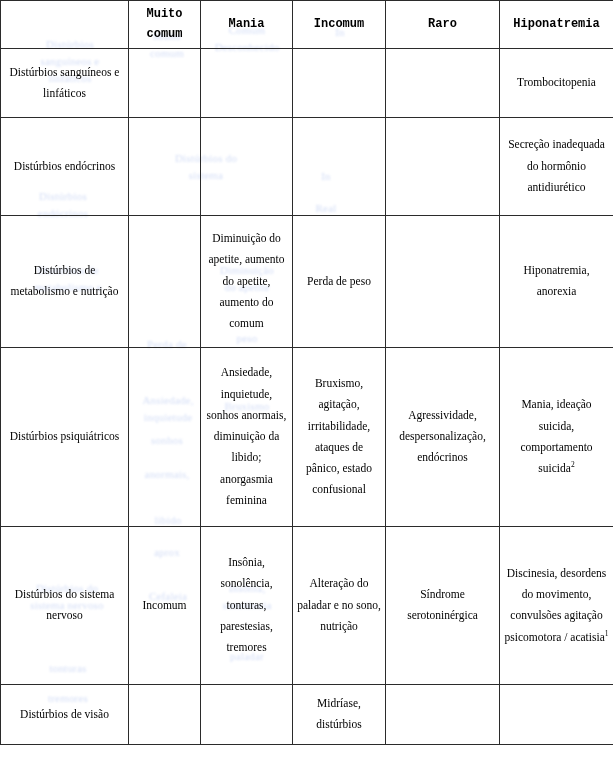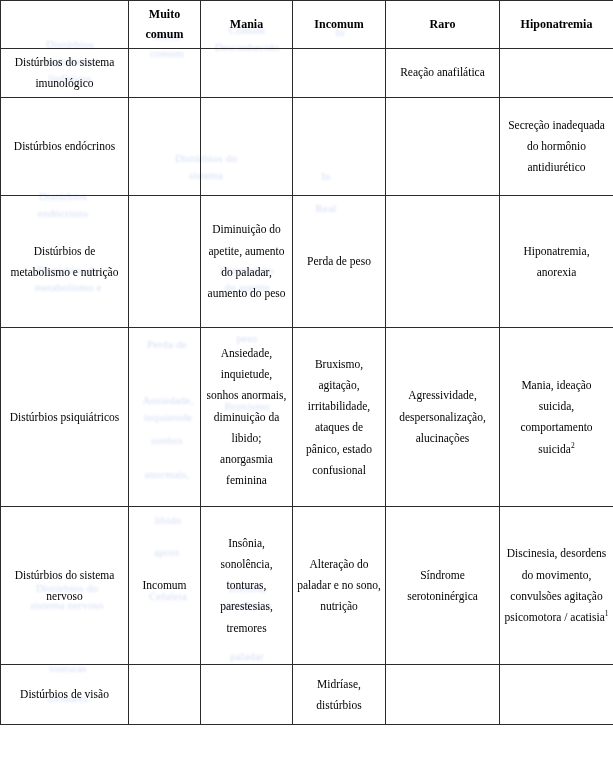--- a/index.html
+++ b/index.html
@@ -65,21 +65,21 @@
     vertical-align: middle;
   }
 
   col.c-soc   { width: 128px; }
   col.c-vc    { width: 72px;  }
   col.c-com   { width: 92px;  }
   col.c-inc   { width: 93px;  }
   col.c-raro  { width: 114px; }
   col.c-desc  { width: 114px; }
 
-  .r-head  { height: 41px;  }
+  .r-head  { height: 41px; font-family: Liberation Mono, monospace;  }
   .r-blood { height: 69px;  }
   .r-immu  { height: 45px;  }
   .r-endo  { height: 98px;  }
   .r-metab { height: 132px; }
   .r-psy   { height: 179px; }
   .r-nerv  { height: 158px; }
   .r-eye   { height: 60px;  }
 
   sup {
     font-size: 7.5px;
@@ -144,54 +144,54 @@
       <th>Muito comum</th>
       <th>Mania</th>
       <th>Incomum</th>
       <th>Raro</th>
       <th>Hiponatremia</th>
     </tr>
   </thead>
 
   <tbody>
 
-
-    <tr class="r-immu">
-      <td>Distúrbios do sistema imunológico</td>
-      <td></td>
-      <td></td>
-      <td></td>
-      <td>Reação anafilática</td>
-      <td><span></span><sup></sup></td>
-    </tr>
+    <tr class="r-blood">
+      <td>Distúrbios sanguíneos e linfáticos</td>
+      <td></td>
+      <td></td>
+      <td></td>
+      <td></td>
+      <td><span>Trombocitopenia</span><sup></sup></td>
+    </tr>
+
 
     <tr class="r-endo">
       <td>Distúrbios endócrinos</td>
       <td></td>
       <td></td>
       <td></td>
       <td></td>
       <td><span>Secreção inadequada do hormônio antidiurético</span><sup></sup></td>
     </tr>
 
     <tr class="r-metab">
       <td>Distúrbios de metabolismo e nutrição</td>
       <td></td>
-      <td>Diminuição do apetite, aumento do paladar, aumento do peso</td>
+      <td>Diminuição do apetite, aumento do apetite, aumento do comum</td>
       <td>Perda de peso</td>
       <td></td>
       <td><span>Hiponatremia, anorexia</span><sup></sup></td>
     </tr>
 
     <tr class="r-psy">
       <td>Distúrbios psiquiátricos</td>
       <td></td>
       <td>Ansiedade, inquietude, sonhos anormais, diminuição da libido; anorgasmia feminina</td>
       <td>Bruxismo, agitação, irritabilidade, ataques de pânico, estado confusional</td>
-      <td>Agressividade, despersonalização, alucinações</td>
+      <td>Agressividade, despersonalização, endócrinos</td>
       <td><span>Mania, ideação suicida, comportamento suicida</span><sup>2</sup></td>
     </tr>
 
     <tr class="r-nerv">
       <td>Distúrbios do sistema nervoso</td>
       <td>Incomum</td>
       <td>Insônia, sonolência, tonturas, parestesias, tremores</td>
       <td>Alteração do paladar e no sono, nutrição</td>
       <td>Síndrome serotoninérgica</td>
       <td><span>Discinesia, desordens do movimento, convulsões agitação psicomotora / acatisia</span><sup>1</sup></td>

